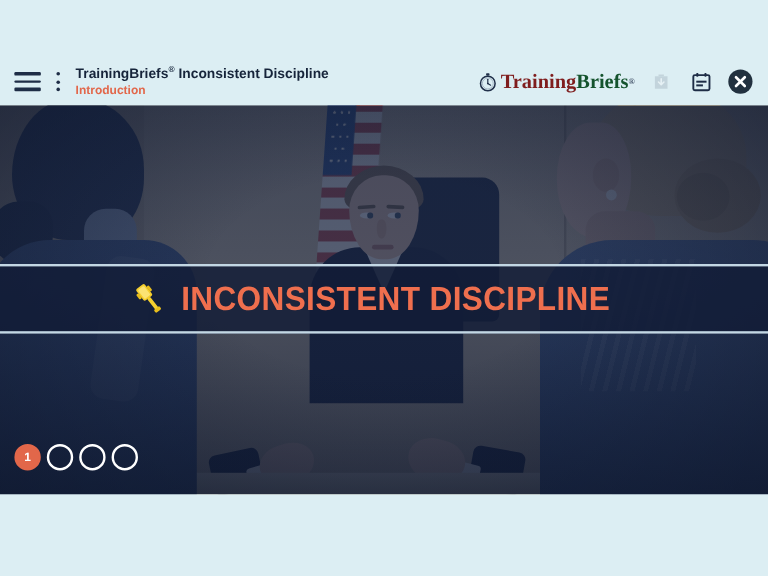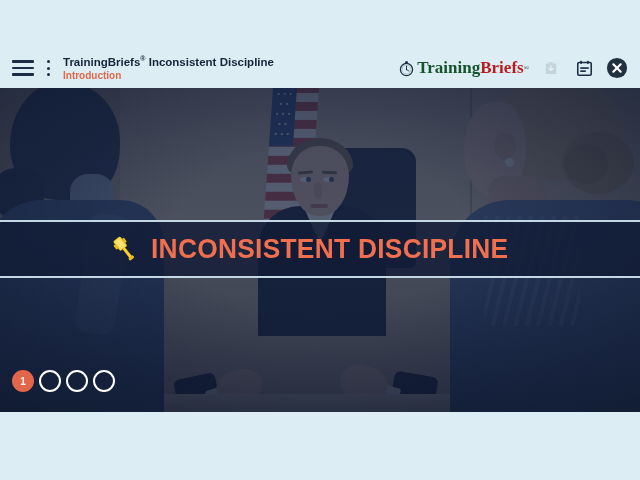--- a/index.html
+++ b/index.html
@@ -110,22 +110,22 @@
     font-size: 17px;
     font-weight: bold;
     white-space: nowrap;
   }
   .logo .stopwatch {
     width: 17px;
     height: 17px;
     margin-right: 2px;
     flex: none;
   }
-  .logo .word-training { color: #14532d; }
-  .logo .word-briefs { color: #b91c1c; }
+  .logo .word-training { color: #7f1d1d; }
+  .logo .word-briefs { color: #14532d; }
   .logo .reg {
     font-size: 7px;
     color: #21304a;
     vertical-align: super;
     font-weight: normal;
   }
 
   .icon-btn {
     width: 22px;
     height: 22px;

